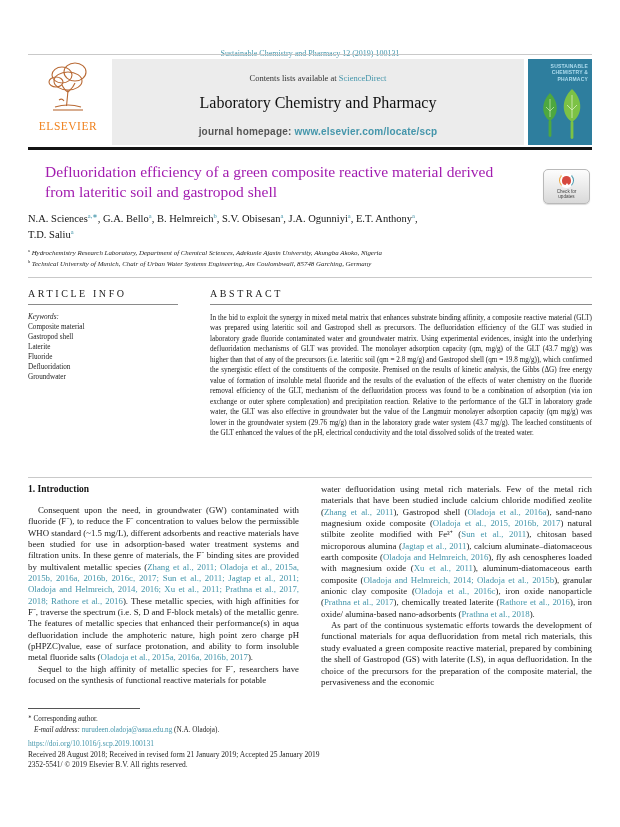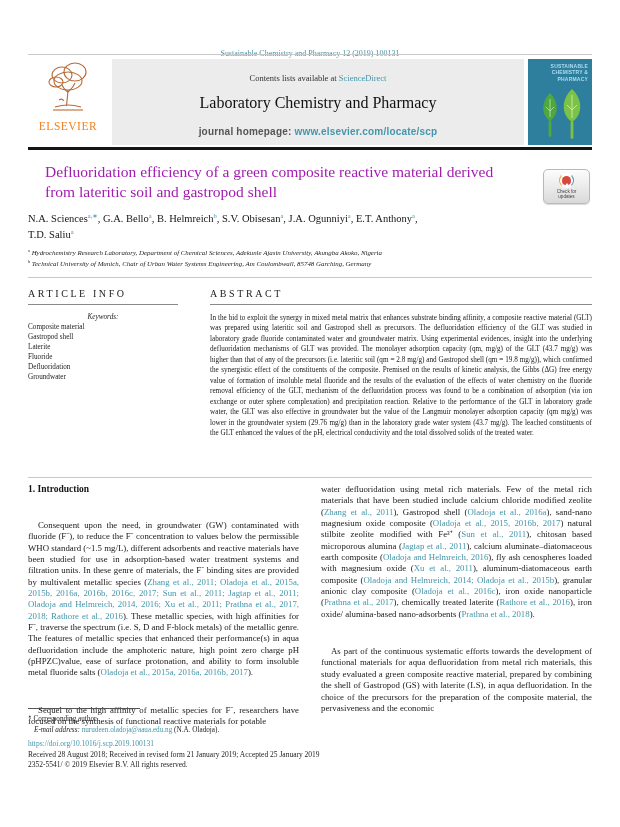--- a/index.html
+++ b/index.html
@@ -54,30 +54,30 @@
              line-height:1.55; color:#141414; }
   .affils { position:absolute; left:28px; top:247px; width:545px; font-size:6.9px;
             line-height:1.6; color:#222; }
 
   
   .info-abs { position:absolute; left:28px; top:288px; width:564px; display:flex; }
   .info-col { width:150px; margin-right:32px; flex-shrink:0; }
   .abs-col  { flex:1; }
   .sec-head { font-size:10px; letter-spacing:2.6px; color:#222; padding-bottom:5px; }
   .sec-rule { border-top:1px solid #8a8a8a; margin-bottom:8px; }
-  .kw-label { font-size:7.2px; font-style:italic; margin-bottom:1px;text-align:center; }
+  .kw-label { font-size:7.2px; font-style:italic; margin-bottom:1px; }
   .kw-list div { font-size:7.2px; line-height:10px; }
   .abs-text { font-size:7.2px; line-height:10.45px; text-align:justify; color:#191919; }
 
   
   .two-col { position:absolute; left:28px; top:484px; width:564px; display:flex; gap:22px; }
   .col { width:271px; }
   .intro-head { font-size:9.5px; font-weight:bold; margin-bottom:11px; color:#141414; }
   .body-p { font-size:8.8px; line-height:11.35px; text-align:justify; color:#191919; }
-  .body-p.ind { text-indent:10px;margin-top:26px; }
+  .body-p.ind { text-indent:10px; }
 
   
   .foot-rule { position:absolute; left:28px; top:708px; width:112px; border-top:1px solid #555; }
   .footnote { position:absolute; left:28px; top:714px; width:545px; font-size:7.2px; line-height:1.5; }
   .footnote .fn2 { padding-left:6px; }
   .footer { position:absolute; left:28px; top:739px; width:545px; font-size:7.5px; line-height:10.6px; }
 </style>
 </head>
 <body>
 

